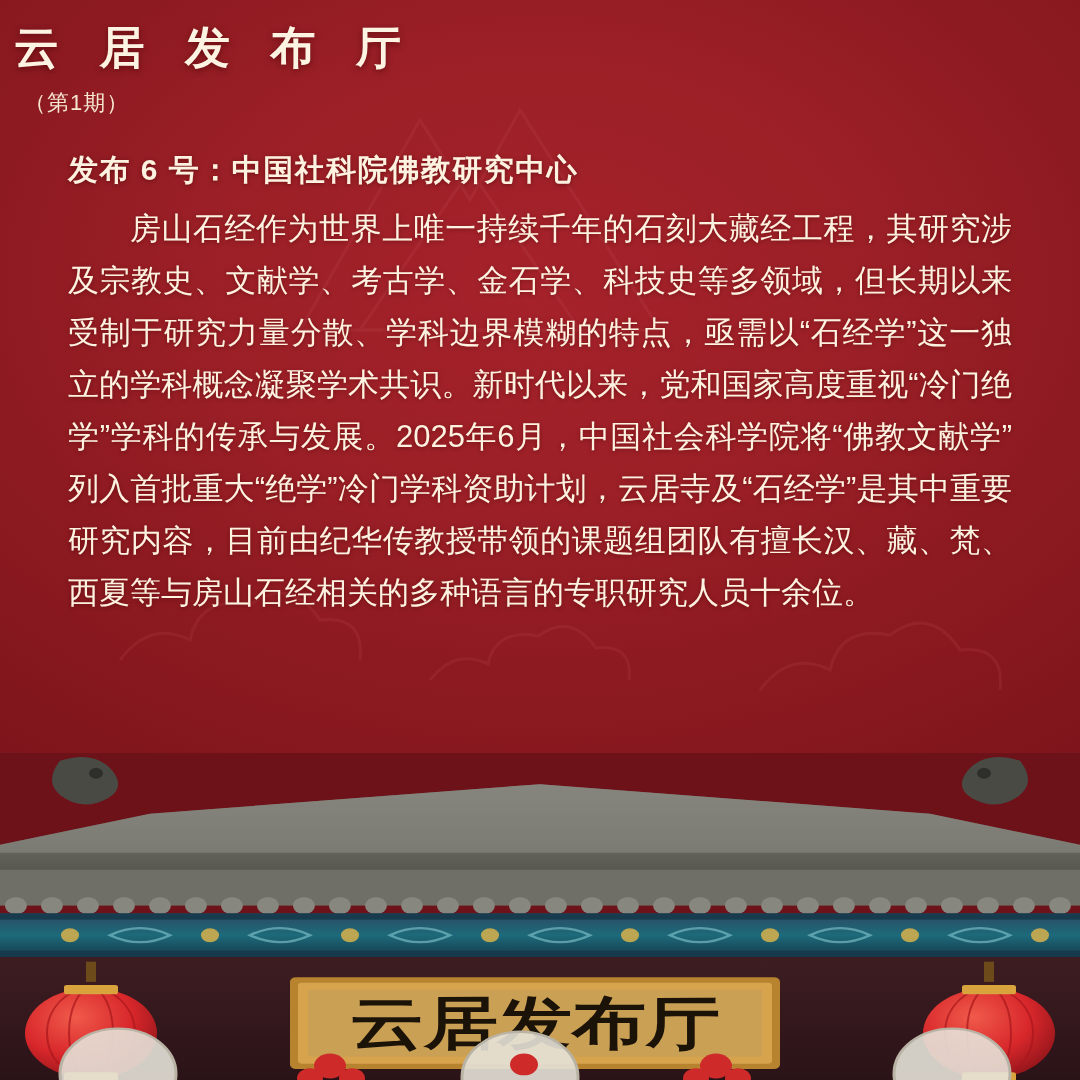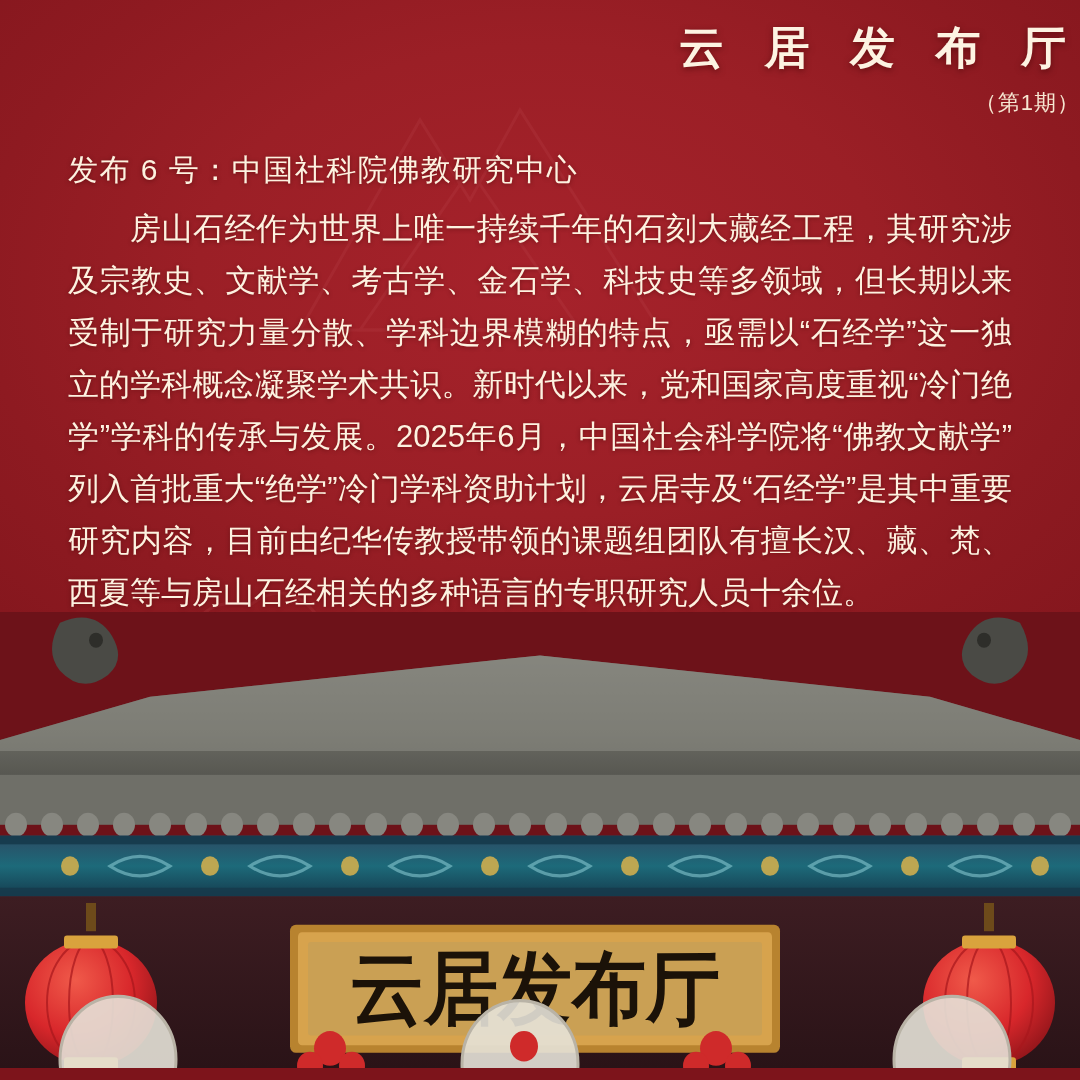--- a/index.html
+++ b/index.html
@@ -21,21 +21,21 @@
   .watermark {
     position:absolute; inset:0;
     pointer-events:none;
     opacity:.30;
   }
 
   
   .header {
     position:relative;
     padding-top:18px;
-    text-align:right;
+    text-align:left;
     z-index:3;
   }
   .main-title {
     font-size:45px;
     letter-spacing:14px;
     font-weight:700;
     color:#fdf3e2;
     text-shadow:0 2px 6px rgba(60,0,0,.55);
     text-indent:14px;
   }
@@ -52,35 +52,36 @@
     position:relative;
     z-index:3;
     margin:32px 68px 0 68px;
     color:#fdf2e0;
   }
   .subtitle {
     font-size:30px;
     letter-spacing:1.5px;
     margin-bottom:12px;
     text-shadow:0 1px 4px rgba(60,0,0,.5);
+    font-weight:bold;
   }
   .paragraph {
     font-size:31px;
     line-height:52px;
     text-align:justify;
     text-justify:inter-ideograph;
     text-indent:62px;
     text-shadow:0 1px 4px rgba(60,0,0,.45);
   }
 
   
   .photo {
     position:absolute;
-    left:0; right:0; bottom:12px;
-    height:456px;
+    left:0; right:0; bottom:0;
+    height:327px;
     z-index:2;
   }
   .photo svg { display:block; width:100%; height:100%; }
 
   .sr { position:absolute; width:1px; height:1px; overflow:hidden; clip:rect(0 0 0 0); }
 </style>
 </head>
 <body>
 
 <div id="poster">

